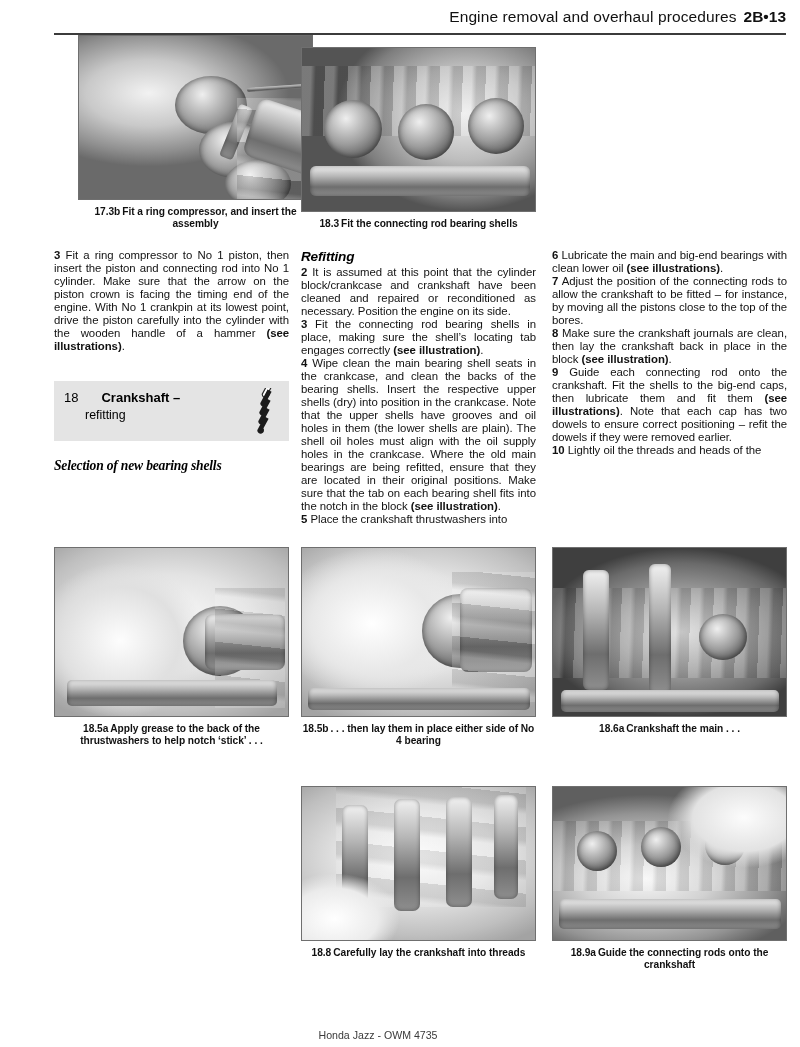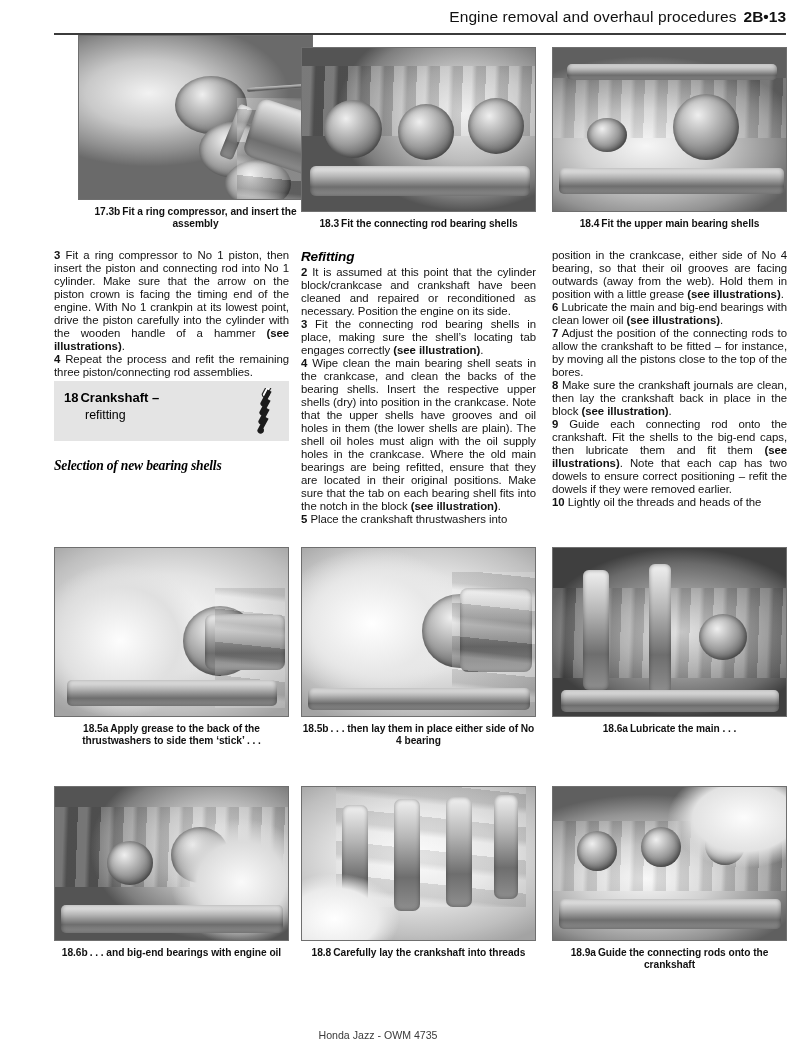--- a/index.html
+++ b/index.html
@@ -124,22 +124,22 @@
     font-size: 13.6px; font-weight: 700; font-style: italic;
     color: #000; margin-bottom: 2px; letter-spacing: -.2px;
   }
 
   
   .section-box {
     width: 235px; background: #e4e4e4; position: relative;
     padding: 9px 10px 10px 10px; min-height: 60px;
   }
   .section-box .sec-num {
-    font-size: 13px; font-weight: 700; color: #000;
-    display: inline-block; vertical-align: top; margin-right: 2px;
+    font-size: 13px; font-weight: 400; color: #000;
+    display: inline-block; vertical-align: top; margin-right: 23px;
   }
   .section-box .sec-title {
     font-size: 13px; font-weight: 700; color: #000;
     display: inline-block; vertical-align: top; line-height: 15px;
   }
   .section-box .sec-sub {
     font-size: 12.4px; font-weight: 400; color: #000;
     line-height: 15px; margin-left: 21px;
   }
   .spanners {
@@ -183,36 +183,24 @@
       <div class="layer tex-b"></div>
       <div class="layer bands-h" style="top:18px;height:70px;"></div>
       <div class="bore" style="left:22px;top:52px;width:58px;height:58px;"></div>
       <div class="bore" style="left:96px;top:56px;width:56px;height:56px;"></div>
       <div class="bore" style="left:166px;top:50px;width:56px;height:56px;"></div>
       <div class="shaftbar" style="left:8px;top:118px;width:220px;height:30px;border-radius:6px;"></div>
     </div>
     <div class="caption"><span class="num">18.3</span><span>Fit the connecting rod bearing shells</span></div>
   </div>
 
-  <div class="col col-3" style="top:47px;">
-    <div class="photo r1 vig">
-      <div class="layer tex-c"></div>
-      <div class="layer bands-h" style="top:30px;height:60px;opacity:.4;"></div>
-      <div class="bore" style="left:120px;top:46px;width:66px;height:66px;"></div>
-      <div class="bore" style="left:34px;top:70px;width:40px;height:34px;"></div>
-      <div class="shaftbar" style="left:6px;top:120px;width:225px;height:26px;border-radius:5px;"></div>
-      <div class="shaftbar" style="left:14px;top:16px;width:210px;height:16px;border-radius:5px;"></div>
-    </div>
-    <div class="caption"><span class="num">18.4</span><span>Fit the upper main bearing shells</span></div>
-  </div>
 
   <div class="col col-1" style="top:249px;">
     <div class="body-text">
       <p><span class="step-no">3</span><span> Fit a ring compressor to No 1 piston, then insert the piston and connecting rod into No 1 cylinder. Make sure that the arrow on the piston crown is facing the timing end of the engine. With No 1 crankpin at its lowest point, drive the piston carefully into the cylinder with the wooden handle of a hammer </span><b>(see illustrations)</b><span>.</span></p>
-      <p><span class="step-no">4</span><span> Repeat the process and refit the remaining three piston/connecting rod assemblies.</span></p>
     </div>
   </div>
 
   <div class="col col-1" style="top:381px;">
     <div class="section-box">
       <span class="sec-num">18</span><span class="sec-title">Crankshaft –</span>
       <div class="sec-sub">refitting</div>
       <div class="spanners">
         <svg width="30" height="52" viewBox="0 0 30 52">
           <g transform="translate(15,6) rotate(-62)">
@@ -246,39 +234,38 @@
     <div class="body-text">
       <p><span class="step-no">2</span><span> It is assumed at this point that the cylinder block/crankcase and crankshaft have been cleaned and repaired or reconditioned as necessary. Position the engine on its side.</span></p>
       <p><span class="step-no">3</span><span> Fit the connecting rod bearing shells in place, making sure the shell’s locating tab engages correctly </span><b>(see illustration)</b><span>.</span></p>
       <p><span class="step-no">4</span><span> Wipe clean the main bearing shell seats in the crankcase, and clean the backs of the bearing shells. Insert the respective upper shells (dry) into position in the crankcase. Note that the upper shells have grooves and oil holes in them (the lower shells are plain). The shell oil holes must align with the oil supply holes in the crankcase. Where the old main bearings are being refitted, ensure that they are located in their original positions. Make sure that the tab on each bearing shell fits into the notch in the block </span><b>(see illustration)</b><span>.</span></p>
       <p><span class="step-no">5</span><span> Place the crankshaft thrustwashers into</span></p>
     </div>
   </div>
 
   <div class="col col-3" style="top:249px;">
     <div class="body-text">
-      <p><span>position in the crankcase, either side of No 4 bearing, so that their oil grooves are facing outwards (away from the web). Hold them in position with a little grease </span><b>(see illustrations)</b><span>.</span></p>
       <p><span class="step-no">6</span><span> Lubricate the main and big-end bearings with clean lower oil </span><b>(see illustrations)</b><span>.</span></p>
       <p><span class="step-no">7</span><span> Adjust the position of the connecting rods to allow the crankshaft to be fitted – for instance, by moving all the pistons close to the top of the bores.</span></p>
       <p><span class="step-no">8</span><span> Make sure the crankshaft journals are clean, then lay the crankshaft back in place in the block </span><b>(see illustration)</b><span>.</span></p>
       <p><span class="step-no">9</span><span> Guide each connecting rod onto the crankshaft. Fit the shells to the big-end caps, then lubricate them and fit them </span><b>(see illustrations)</b><span>. Note that each cap has two dowels to ensure correct positioning – refit the dowels if they were removed earlier.</span></p>
       <p><span class="step-no">10</span><span> Lightly oil the threads and heads of the</span></p>
     </div>
   </div>
 
   <div class="col col-1" style="top:547px;">
     <div class="photo r2 vig">
       <div class="layer tex-light"></div>
       <div class="layer" style="background:radial-gradient(ellipse 46% 58% at 28% 55%, #fdfdfd 0%, #e0e0e0 55%, rgba(200,200,200,0) 80%);"></div>
       <div class="bore" style="left:128px;top:58px;width:74px;height:70px;"></div>
       <div class="shaftbar" style="left:150px;top:66px;width:80px;height:56px;border-radius:8px;"></div>
       <div class="layer bands-v" style="left:160px;top:40px;width:70px;height:120px;opacity:.45;"></div>
       <div class="shaftbar" style="left:12px;top:132px;width:210px;height:26px;border-radius:5px;"></div>
     </div>
-    <div class="caption"><span class="num">18.5a</span><span>Apply grease to the back of the thrustwashers to side them ‘stick’ . . .</span></div>
+    <div class="caption"><span class="num">18.5a</span><span>Apply grease to the back of the thrustwashers to help notch ‘stick’ . . .</span></div>
   </div>
 
   <div class="col col-2" style="top:547px;">
     <div class="photo r2 vig">
       <div class="layer tex-light"></div>
       <div class="layer" style="background:radial-gradient(ellipse 50% 55% at 30% 45%, #ffffff 0%, #e8e8e8 52%, rgba(210,210,210,0) 82%);"></div>
       <div class="bore" style="left:120px;top:46px;width:76px;height:74px;"></div>
       <div class="shaftbar" style="left:158px;top:40px;width:72px;height:84px;border-radius:8px;"></div>
       <div class="layer bands-v" style="left:150px;top:24px;width:84px;height:130px;opacity:.5;"></div>
       <div class="shaftbar" style="left:6px;top:140px;width:222px;height:22px;border-radius:5px;"></div>
@@ -288,34 +275,23 @@
 
   <div class="col col-3" style="top:547px;">
     <div class="photo r2 vig">
       <div class="layer tex-dark"></div>
       <div class="layer bands-h" style="top:40px;height:90px;opacity:.45;"></div>
       <div class="shaftbar" style="left:30px;top:22px;width:26px;height:120px;border-radius:6px;"></div>
       <div class="shaftbar" style="left:96px;top:16px;width:22px;height:130px;border-radius:6px;"></div>
       <div class="bore" style="left:146px;top:66px;width:48px;height:46px;"></div>
       <div class="shaftbar" style="left:8px;top:142px;width:218px;height:22px;border-radius:5px;"></div>
     </div>
-    <div class="caption"><span class="num">18.6a</span><span>Lubricate the main . . .</span></div>
-  </div>
-
-  <div class="col col-1" style="top:786px;">
-    <div class="photo r3 vig">
-      <div class="layer tex-b"></div>
-      <div class="layer bands-h" style="top:20px;height:80px;opacity:.5;"></div>
-      <div class="bore" style="left:116px;top:40px;width:58px;height:56px;"></div>
-      <div class="bore" style="left:52px;top:54px;width:46px;height:44px;"></div>
-      <div class="layer" style="background:radial-gradient(ellipse 38% 52% at 80% 62%, #fafafa 0%, #dcdcdc 50%, rgba(200,200,200,0) 80%);"></div>
-      <div class="shaftbar" style="left:6px;top:118px;width:222px;height:28px;border-radius:5px;"></div>
-    </div>
-    <div class="caption"><span class="num">18.6b</span><span>. . . and big-end bearings with engine oil</span></div>
-  </div>
+    <div class="caption"><span class="num">18.6a</span><span>Crankshaft the main . . .</span></div>
+  </div>
+
 
   <div class="col col-2" style="top:786px;">
     <div class="photo r3 vig">
       <div class="layer tex-light"></div>
       <div class="layer bands-v" style="left:34px;top:0;width:190px;height:120px;opacity:.42;"></div>
       <div class="shaftbar" style="left:40px;top:18px;width:26px;height:104px;border-radius:7px;"></div>
       <div class="shaftbar" style="left:92px;top:12px;width:26px;height:112px;border-radius:7px;"></div>
       <div class="shaftbar" style="left:144px;top:10px;width:26px;height:110px;border-radius:7px;"></div>
       <div class="shaftbar" style="left:192px;top:8px;width:24px;height:104px;border-radius:7px;"></div>
       <div class="layer" style="background:radial-gradient(ellipse 34% 36% at 14% 86%, #ffffff 0%, #ebebeb 55%, rgba(220,220,220,0) 82%);"></div>

